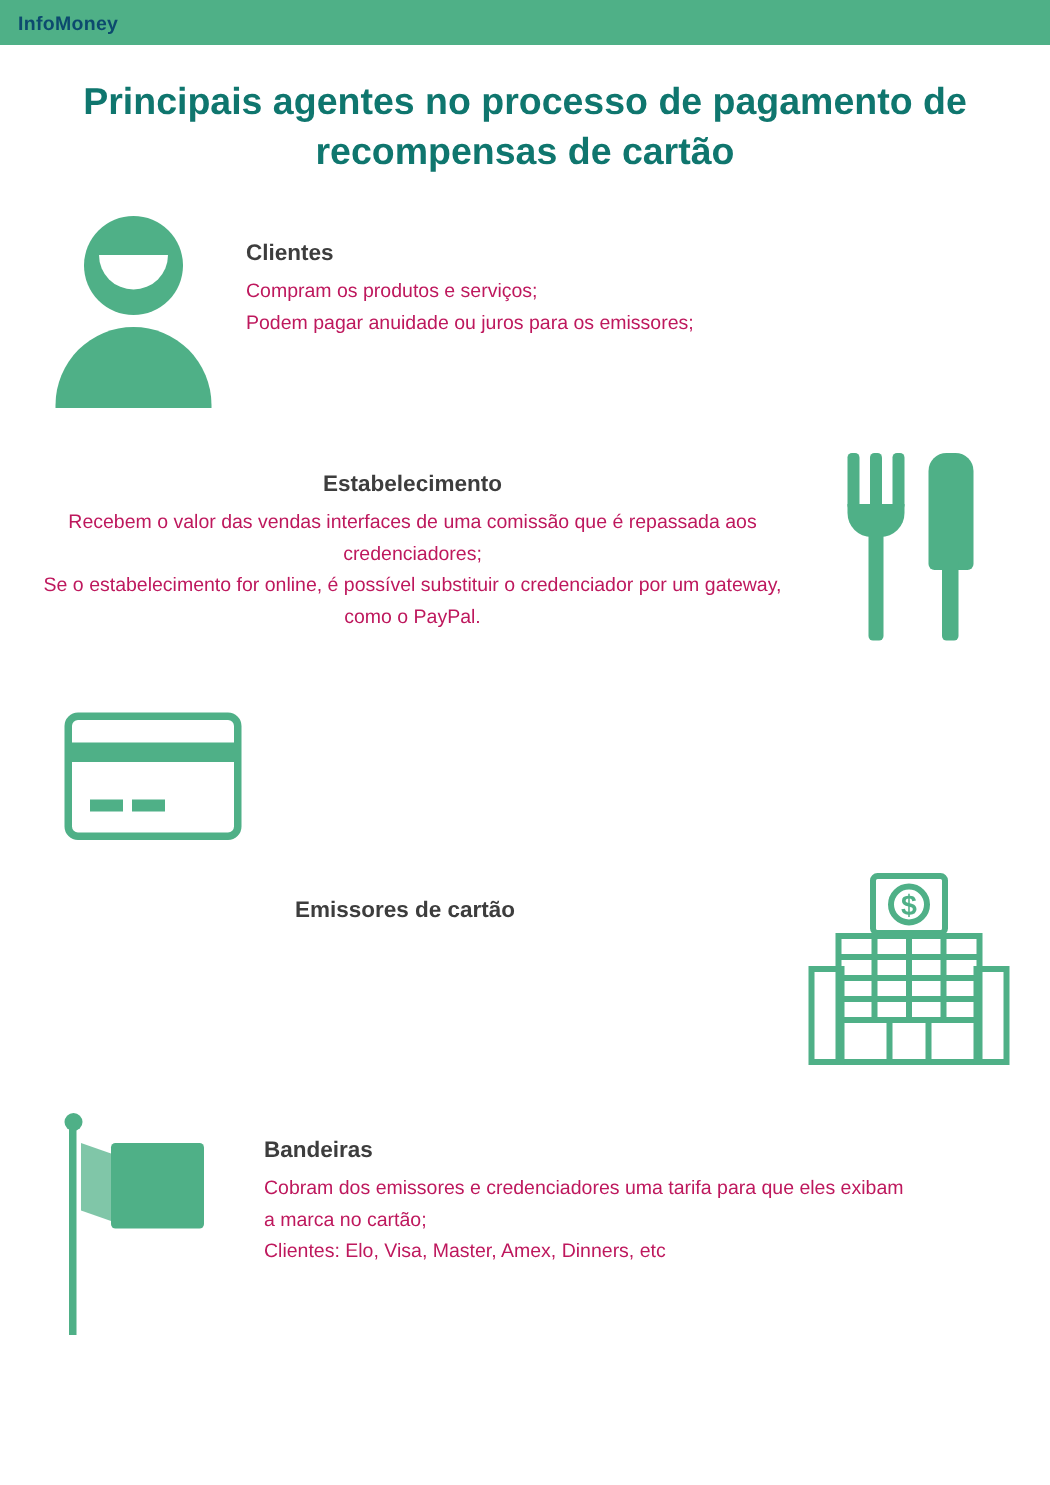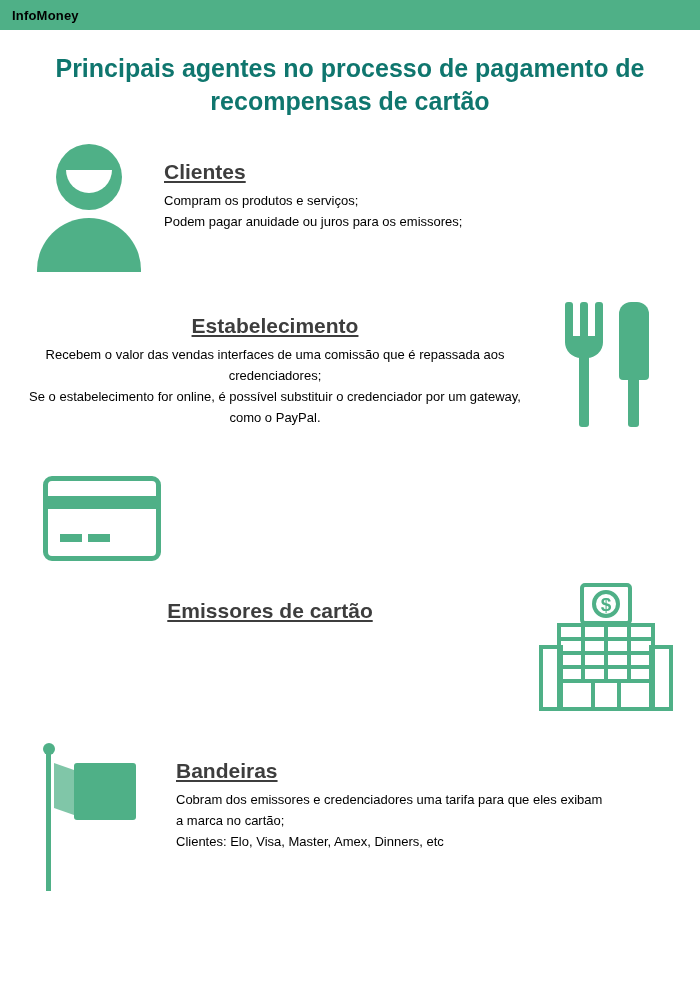--- a/index.html
+++ b/index.html
@@ -17,21 +17,21 @@
   }
   .brand-bar {
     height: 30px;
     background: #4fb087;
     display: flex;
     align-items: center;
     padding-left: 12px;
     box-sizing: border-box;
   }
   .brand-name {
-    color: #000000;
+    color: #0c4a6e;
     font-size: 13px;
     font-weight: bold;
     letter-spacing: 0.2px;
   }
   .title {
     text-align: center;
     font-size: 25px;
     font-weight: bold;
     color: #0f766e;
     line-height: 1.32;
@@ -56,30 +56,29 @@
     width: 150px;
     display: flex;
     justify-content: center;
     align-items: flex-start;
   }
   .txt {
     flex: 1 1 auto;
   }
   .txt h3 {
     margin: 0 0 6px 0;
-    font-size: 21px;
+    font-size: 15px;
     font-weight: bold;
     color: #3d3d3d;
-    text-decoration: underline;
   }
   .txt p {
     margin: 0;
     font-size: 13px;
     line-height: 1.62;
-    color: #000000;
+    color: #be185d;
   }
   .align-right { text-align: center; }
   .align-left { text-align: left; }
 
   
   .person {
     width: 104px;
     height: 128px;
     position: relative;
   }

